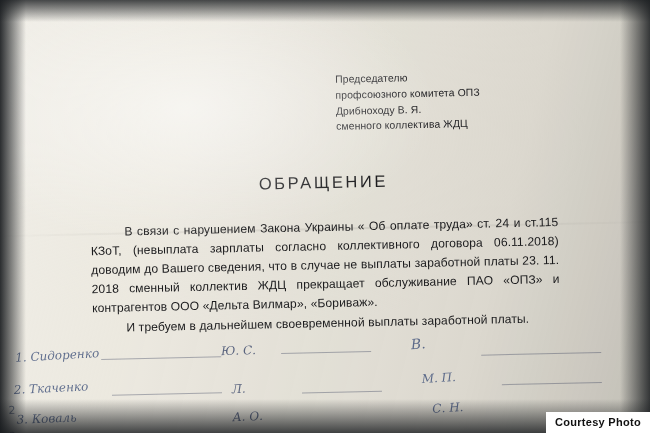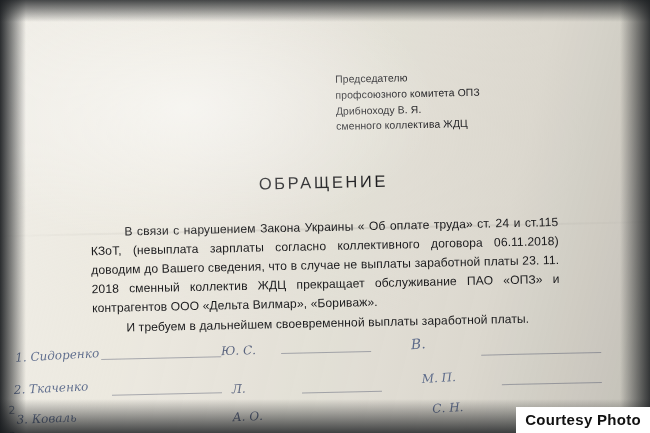--- a/index.html
+++ b/index.html
@@ -144,21 +144,21 @@
     opacity: 0.6;
   }
 
   
   .credit {
     position: absolute;
     right: 0;
     bottom: 0;
     background: #ffffff;
     color: #111111;
-    font-size: 15px;
+    font-size: 11px;
     font-weight: bold;
     letter-spacing: 0.3px;
     padding: 4px 9px 5px 9px;
   }
 
   
   .edge-left {
     position: absolute;
     left: 0; top: 0; bottom: 0; width: 26px;
     background: linear-gradient(90deg, rgba(26,29,32,0.92), rgba(26,29,32,0));

